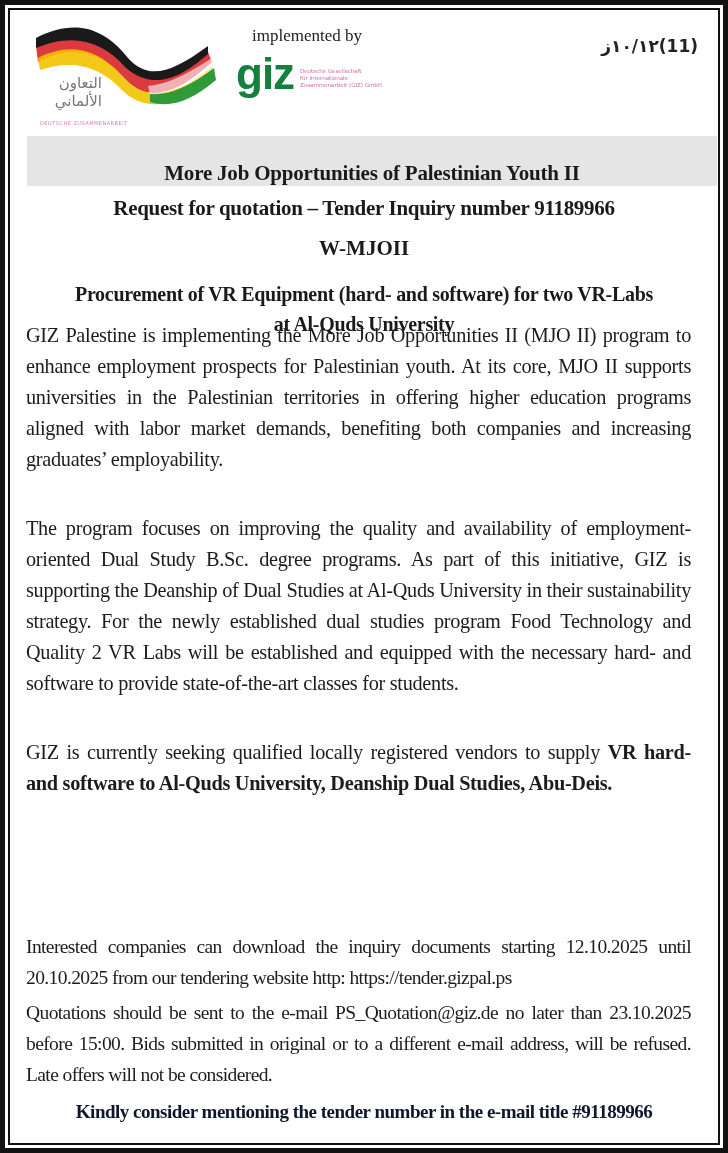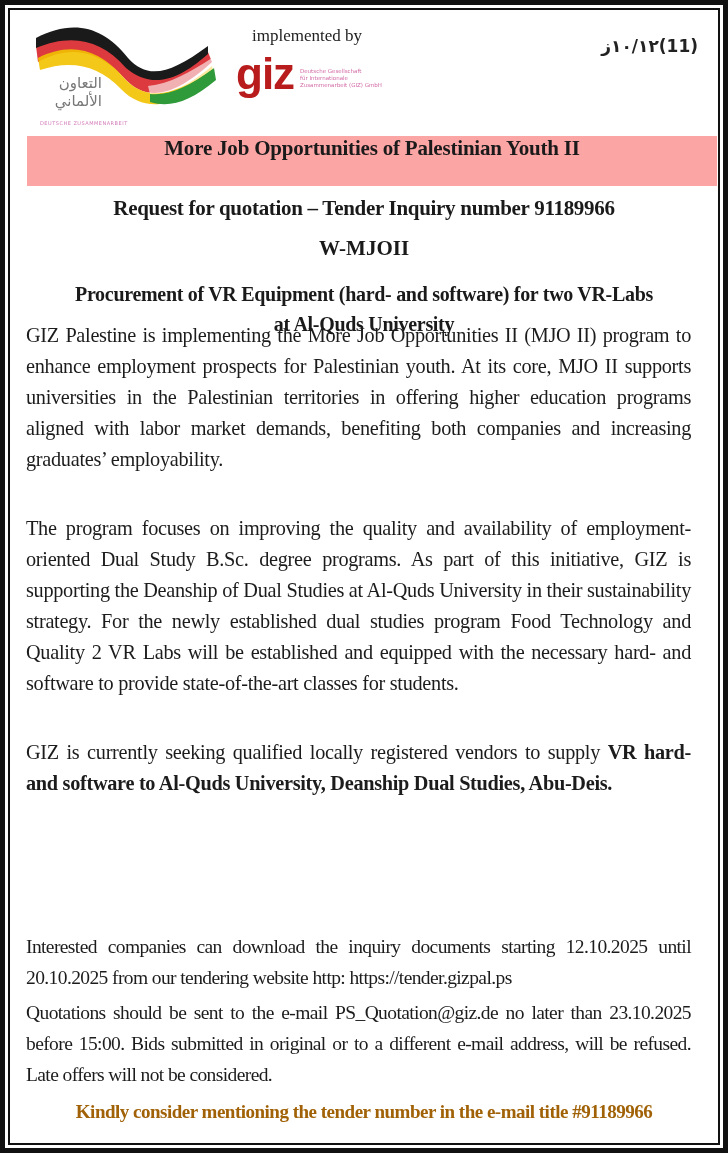--- a/index.html
+++ b/index.html
@@ -25,35 +25,35 @@
   }
   .coop-sub {
     position: absolute; left: 10px; top: 96px; font-family: "DejaVu Sans", sans-serif;
     font-size: 5px; letter-spacing: 0.5px; color: #d27ab8;
   }
   .implemented {
     position: absolute; left: 242px; top: 16px; font-size: 17px; color: #222;
   }
   .giz-logo {
     position: absolute; left: 226px; top: 42px; font-family: "Liberation Sans", sans-serif;
-    font-weight: bold; font-size: 44px; line-height: 44px; color: #b91c1c; letter-spacing: -1px;
+    font-weight: bold; font-size: 44px; line-height: 44px; color: #15803d; letter-spacing: -1px;
   }
   .giz-sub {
     position: absolute; left: 290px; top: 58px; font-family: "DejaVu Sans", sans-serif;
     font-size: 5.5px; line-height: 7px; color: #d26aa5; width: 140px;
   }
   .ref-number {
     position: absolute; right: 20px; top: 26px; font-family: "DejaVu Sans", sans-serif;
     font-size: 17px; font-weight: bold; color: #222; direction: rtl;
   }
 
   
   .banner {
     position: absolute; left: 17px; top: 126px; width: 690px; height: 50px;
-    background: #fca5a5; display: flex; align-items: flex-start; justify-content: center;
+    background: #e5e5e5; display: flex; align-items: flex-end; justify-content: center;
   }
   .banner-title { font-weight: bold; font-size: 21px; color: #1a1a1a; letter-spacing: -0.2px; }
 
   .centered { position: absolute; left: 10px; right: 10px; text-align: center; font-weight: bold; color: #1a1a1a; }
   .rfq { top: 186px; font-size: 21px; letter-spacing: -0.3px; }
   .code { top: 226px; font-size: 21px; }
   .proc { top: 257px; font-size: 20px; line-height: 30px; letter-spacing: -0.3px; margin-top: 12px; }
 
   .body-text {
     position: absolute; left: 16px; right: 27px; font-size: 20.3px; line-height: 31px;
@@ -61,21 +61,21 @@
   }
   .p1 { top: 310px; }
   .p2 { top: 503px; }
   .p3 { top: 727px; }
   .p4 { top: 843px; }
   .p5 { top: 921px; font-size: 19.5px; letter-spacing: -0.6px; }
   .p6 { top: 987px; font-size: 19.5px; letter-spacing: -0.6px; }
   .bold { font-weight: bold; }
   .closing {
     position: absolute; left: 10px; right: 10px; top: 1091px; text-align: center;
-    font-weight: bold; font-size: 19px; letter-spacing: -0.5px; color: #a16207;
+    font-weight: bold; font-size: 19px; letter-spacing: -0.5px; color: #0f172a;
   }
 </style>
 </head>
 <body>
 
 <div class="frame-outer">
   <div class="frame-inner">
     <div class="content">
 
       <div class="logo-coop">

